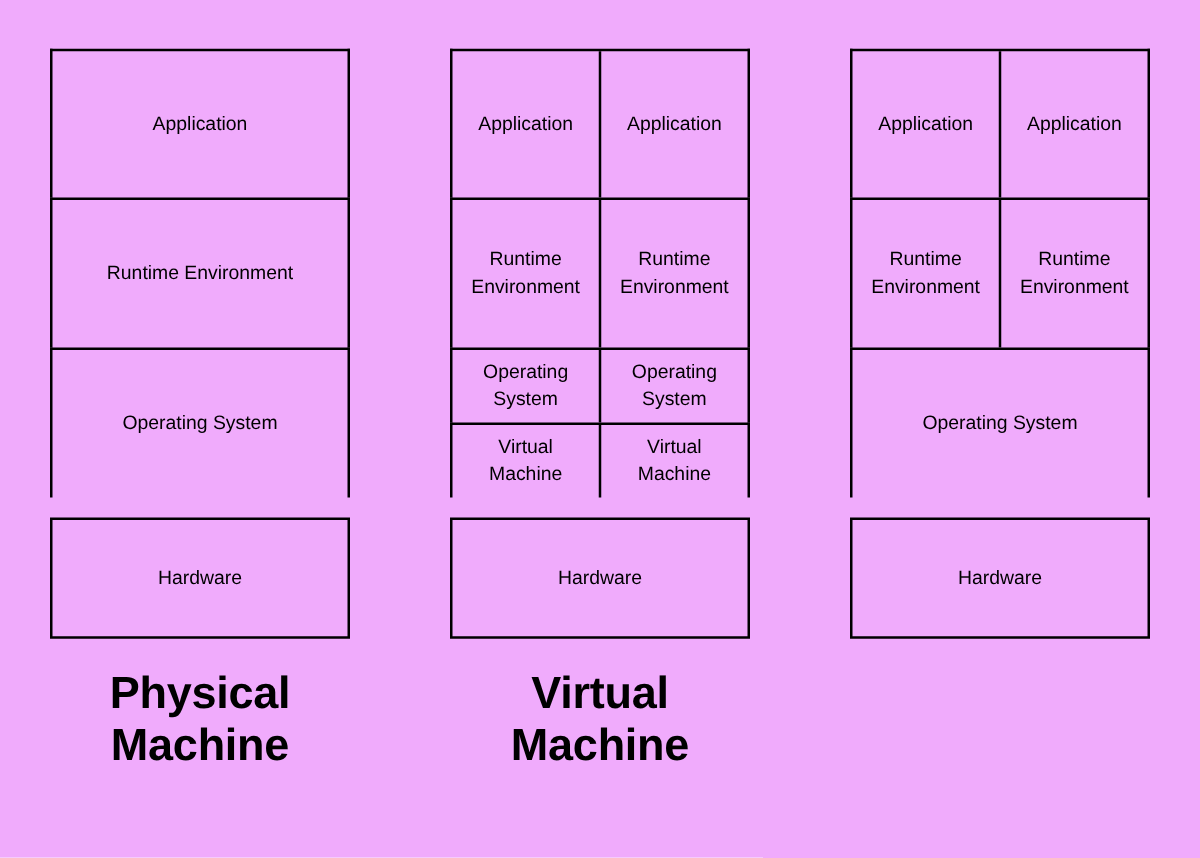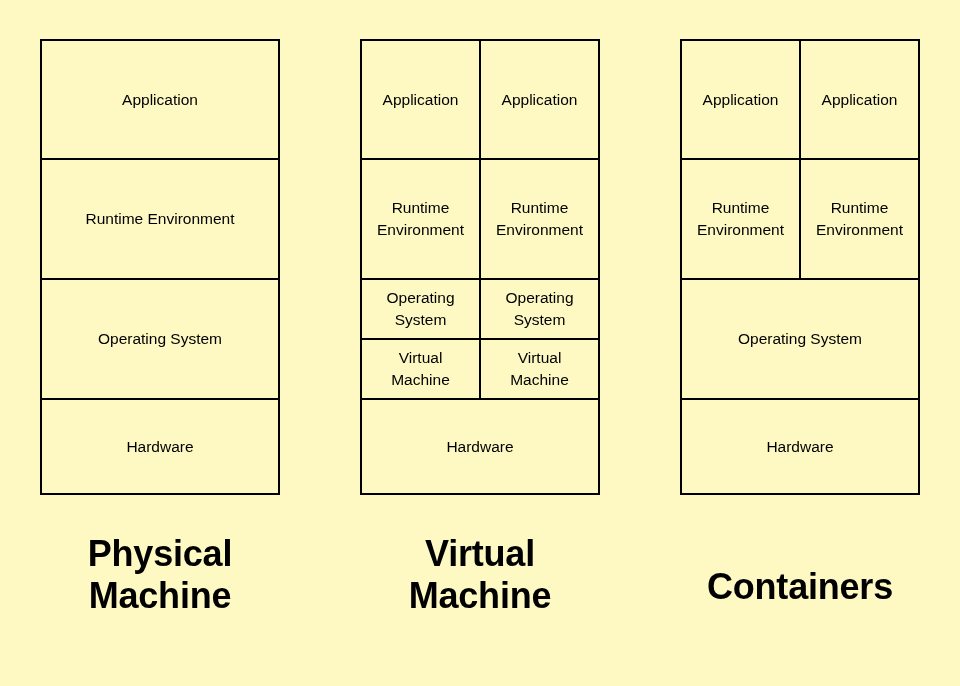--- a/index.html
+++ b/index.html
@@ -13,21 +13,21 @@
     height: 686px;
     font-family: "Liberation Sans", sans-serif;
     color: #000000;
     overflow: hidden;
   }
 
   #canvas {
     position: relative;
     width: 960px;
     height: 686px;
-    background: #fef9c3;
+    background: #f0abfc;
   }
 
   
   .column {
     position: absolute;
     top: 39px;
     width: 240px;
     height: 480px;
     box-sizing: border-box;
     display: flex;
@@ -63,21 +63,21 @@
     padding: 0 4px;
     white-space: pre-line;
   }
   .cell + .cell {
     border-left: 2px solid #000000;
   }
 
   
   .h-120 { height: 120px; }
   .h-119 { height: 119px; }
-  .h-121 { height: 97px; }
+  .h-121 { height: 97px; margin-top: 16px; }
   .h-60  { height: 60px; justify-content: center;  }
 
   
   .caption {
     position: absolute;
     top: 533px;
     width: 260px;
     text-align: center;
     font-size: 36px;
     font-weight: bold;
@@ -168,15 +168,14 @@
       <div class="cell">Hardware</div>
     </div>
   </div>
 
   <div class="caption" id="caption-physical">Physical
 Machine</div>
 
   <div class="caption" id="caption-virtual">Virtual
 Machine</div>
 
-  <div class="caption" id="caption-containers">Containers</div>
 
 </div>
 
 </body></html>

